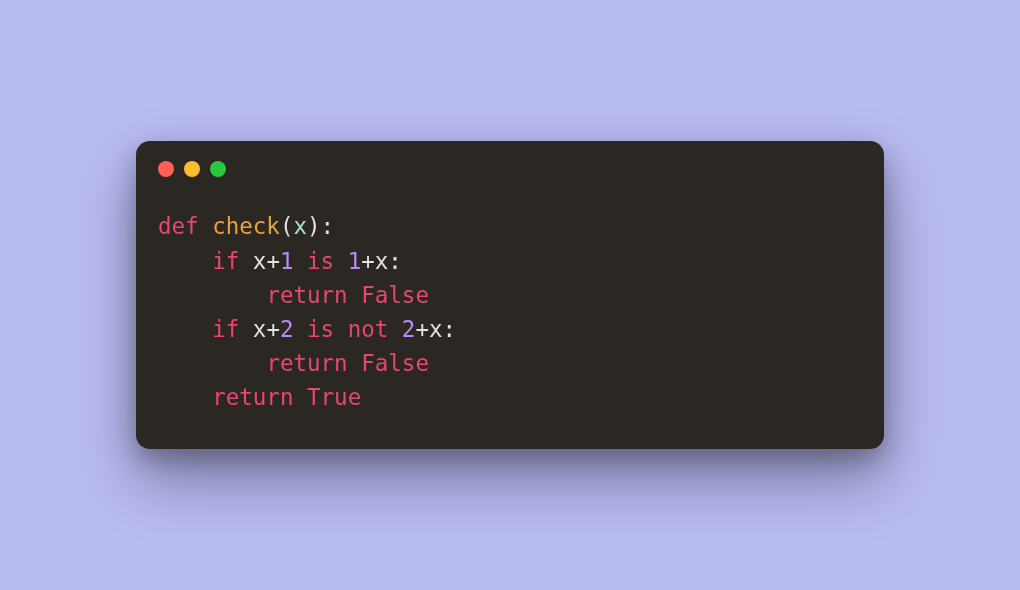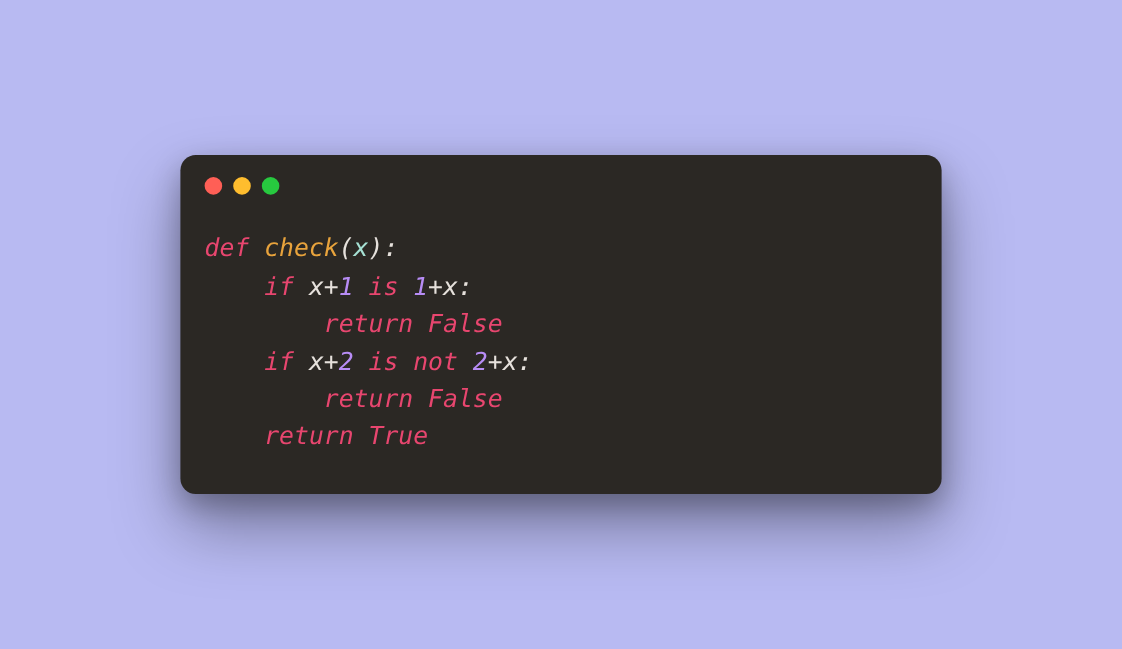--- a/index.html
+++ b/index.html
@@ -12,26 +12,25 @@
       width: 1020px;
       height: 590px;
       background: #b8baf2;
       display: flex;
       align-items: center;
       justify-content: center;
       font-family: 'Menlo', 'Monaco', 'Consolas', monospace;
     }
     
     .code-window {
-      width: 692px;
+      width: 748px;
       background: #2b2824;
       border-radius: 14px;
       box-shadow: 0 30px 60px rgba(0, 0, 0, 0.35), 0 10px 25px rgba(0, 0, 0, 0.25);
       overflow: hidden;
-      font-style: italic;
     }
     
     .window-header {
       padding: 20px 22px 0 22px;
       display: flex;
       gap: 10px;
     }
     
     .traffic-light {
       width: 16px;

